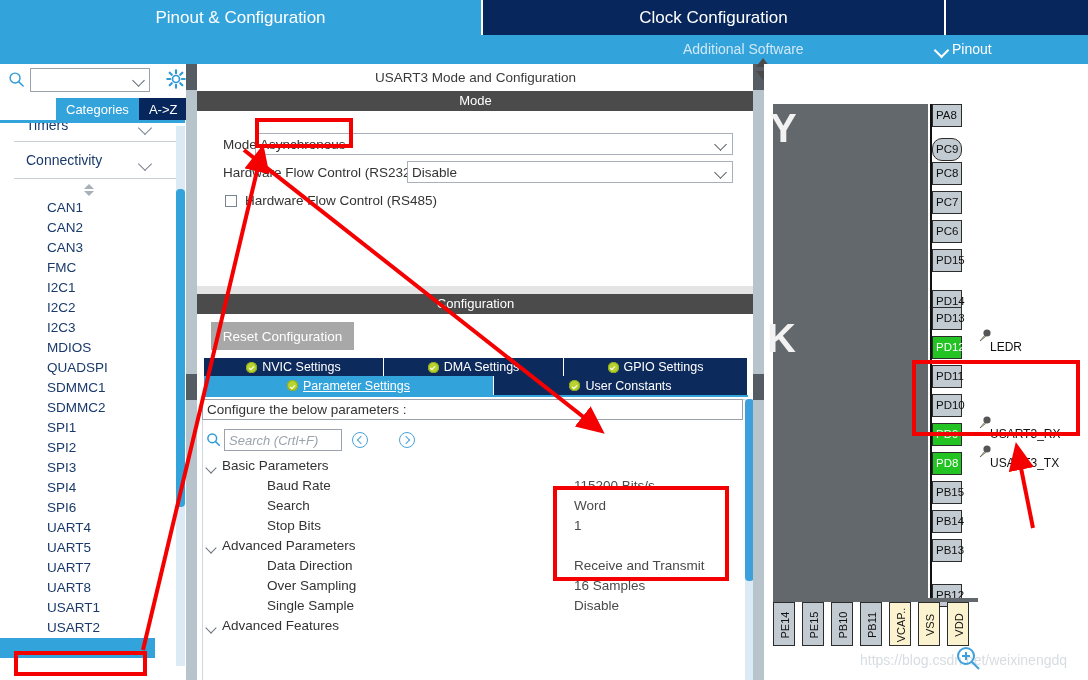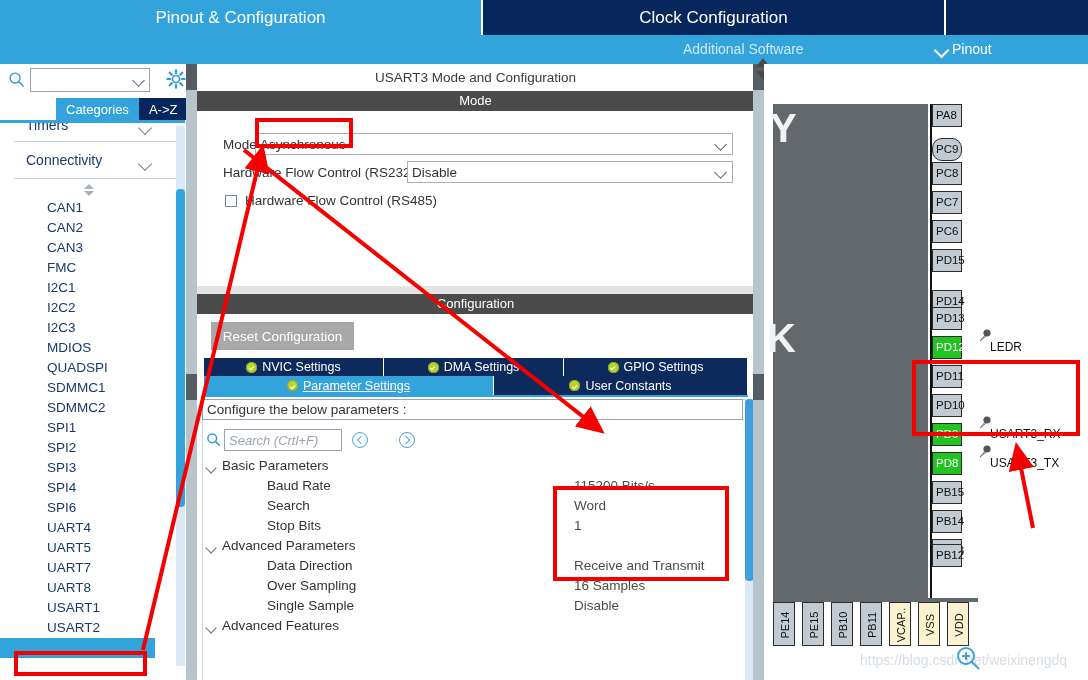--- a/index.html
+++ b/index.html
@@ -425,21 +425,21 @@
         <div class="pinlabel" style="top: 363px;"><span>USART3_RX</span></div>
         <div class="pin green" style="top: 388px;"><span>PD8</span></div>
         <svg class="pushpin" viewBox="0 0 16 16" style="left: 213px; top: 380px;">
           <circle cx="10" cy="5" r="3.6" fill="#555"></circle>
           <path d="M7.6 7.4 L3 13 L8.6 8.6 Z" fill="#cfcf8a" stroke="#555" stroke-width="0.7"></path>
         </svg>
         <div class="pinlabel" style="top: 392px;"><span>USART3_TX</span></div>
         <div class="pin" style="top: 417px;"><span>PB15</span></div>
         <div class="pin" style="top: 446px;"><span>PB14</span></div>
         <div class="pin" style="top: 475px;"><span>PB13</span></div>
-        <div class="pin" style="top: 480px;"><span>PB12</span></div>
+        <div class="pin" style="top: 520px;"><span>PB12</span></div>
       </div>
     <div class="botbar"></div>
     <div id="bpin-container">
         <div class="bpin" style="left: 9px;">
           <span>PE14</span>
         </div>
         <div class="bpin" style="left: 38px;">
           <span>PE15</span>
         </div>
         <div class="bpin" style="left: 67px;">

